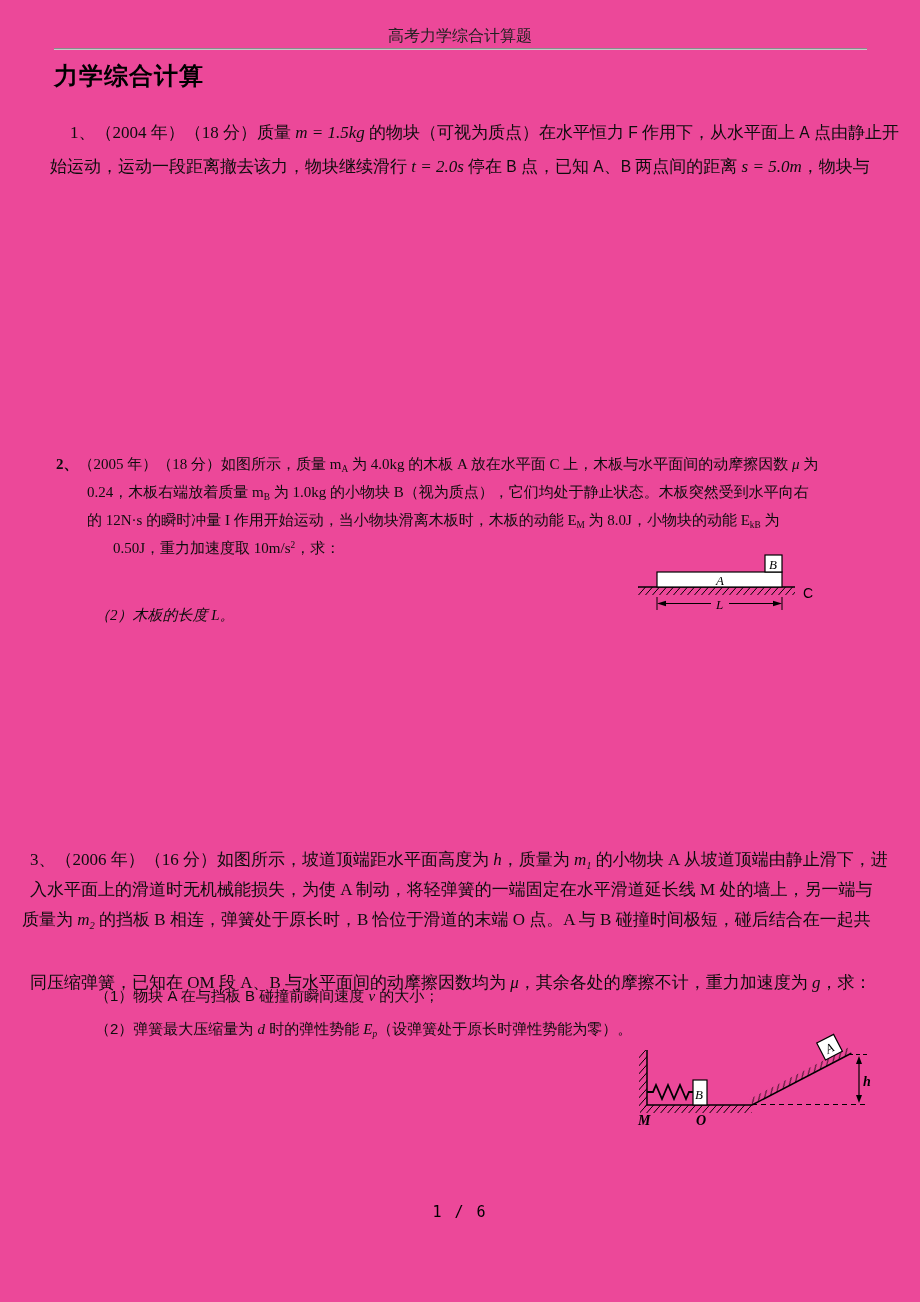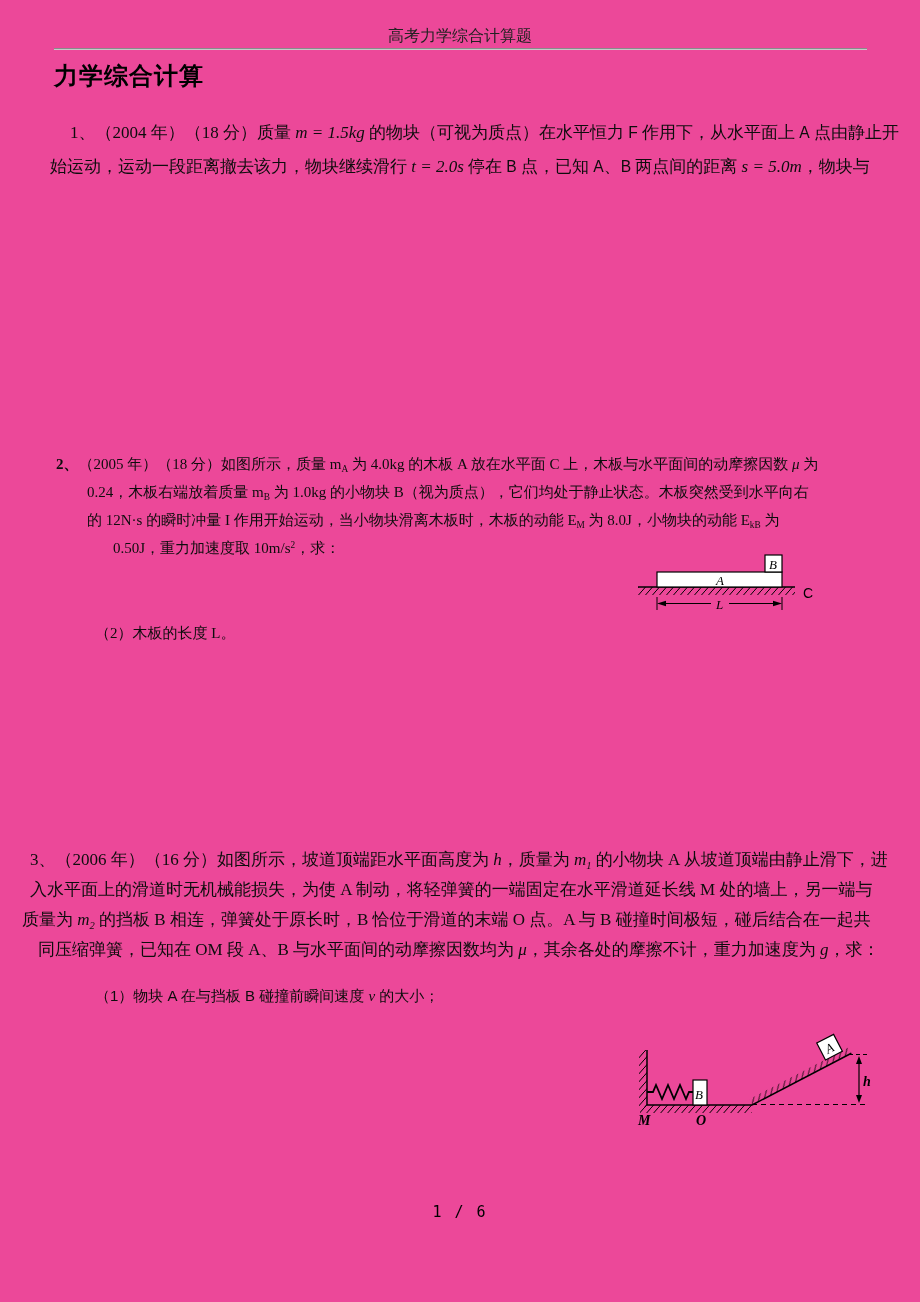--- a/index.html
+++ b/index.html
@@ -51,21 +51,21 @@
 
   <div class="doc-title">力学综合计算</div>
 
   <div class="p-line f-serif fs16" style="left:70px; top:121px;"><span class="seg-c">1、（2004 年）（18 分）质量 </span><span class="seg-i">m = 1.5kg</span><span class="seg-c"> 的物块（可视为质点）在水平恒力 </span><span class="seg-b">F</span><span class="seg-c"> 作用下，从水平面上 </span><span class="seg-b">A</span><span class="seg-c"> 点由静止开</span></div>
   <div class="p-line f-serif fs16" style="left:50px; top:155px;"><span class="seg-c">始运动，运动一段距离撤去该力，物块继续滑行 </span><span class="seg-i">t = 2.0s</span><span class="seg-c"> 停在 </span><span class="seg-b">B</span><span class="seg-c"> 点，已知 </span><span class="seg-b">A</span><span class="seg-c">、</span><span class="seg-b">B</span><span class="seg-c"> 两点间的距离 </span><span class="seg-i">s = 5.0m</span><span class="seg-c">，物块与</span></div>
 
   <div class="p-line f-serif fs15" style="left:56px; top:455px;"><span class="seg-n">2、</span><span class="seg-c">（2005 年）（18 分）如图所示，质量 m</span><span class="seg-sub">A</span><span class="seg-c"> 为 4.0kg 的木板 A 放在水平面 C 上，木板与水平面间的动摩擦因数 </span><span class="seg-i">μ</span><span class="seg-c"> 为</span></div>
   <div class="p-line f-serif fs15" style="left:87px; top:483px;text-align:center;"><span class="seg-c">0.24，木板右端放着质量 m</span><span class="seg-sub">B</span><span class="seg-c"> 为 1.0kg 的小物块 B（视为质点），它们均处于静止状态。木板突然受到水平向右</span></div>
   <div class="p-line f-serif fs15" style="left:87px; top:511px;text-align:right;"><span class="seg-c">的 12N·s 的瞬时冲量 I 作用开始运动，当小物块滑离木板时，木板的动能 E</span><span class="seg-sub">M</span><span class="seg-c"> 为 8.0J，小物块的动能 E</span><span class="seg-sub">kB</span><span class="seg-c"> 为</span></div>
   <div class="p-line f-serif fs15" style="left:87px; top:539px;margin-left:26px;"><span class="seg-c">0.50J，重力加速度取 10m/s</span><span class="seg-sup">2</span><span class="seg-c">，求：</span></div>
-  <div class="p-line f-serif fs15" style="left:95px; top:624px;"><span class="seg-c">（2）木板的长度 L。</span></div>
+  <div class="p-line f-serif fs15" style="left:95px; top:606px;font-style:italic;"><span class="seg-c">（2）木板的长度 L。</span></div>
 
   <div class="figure" style="left:635px; top:551px;">
     <svg width="195" height="70" viewBox="0 0 195 70">
       <defs>
         <pattern id="hatch" patternUnits="userSpaceOnUse" width="7" height="8">
           <path d="M0,8 L7,0" stroke="#000" stroke-width="1"></path>
         </pattern>
       </defs>
       <rect x="3" y="36" width="157" height="8" fill="url(#hatch)"></rect>
       <line x1="3" y1="36" x2="160" y2="36" stroke="#000" stroke-width="1.5"></line>
@@ -81,22 +81,23 @@
       <line x1="94" y1="52.5" x2="145" y2="52.5" stroke="#000" stroke-width="1"></line>
       <polygon points="22,52.5 31,49.8 31,55.2" fill="#000"></polygon>
       <polygon points="147,52.5 138,49.8 138,55.2" fill="#000"></polygon>
       <text x="81" y="58" class="svg-ital">L</text>
     </svg>
   </div>
 
   <div class="p-line f-serif fs16" style="left:30px; top:848px;"><span class="seg-c">3、（2006 年）（16 分）如图所示，坡道顶端距水平面高度为 </span><span class="seg-i">h</span><span class="seg-c">，质量为 </span><span class="seg-i">m</span><span class="seg-isub">1</span><span class="seg-c"> 的小物块 A 从坡道顶端由静止滑下，进</span></div>
   <div class="p-line f-serif fs16" style="left:30px; top:878px;"><span class="seg-c">入水平面上的滑道时无机械能损失，为使 A 制动，将轻弹簧的一端固定在水平滑道延长线 M 处的墙上，另一端与</span></div>
   <div class="p-line f-serif fs16" style="left:22px; top:908px;"><span class="seg-c">质量为 </span><span class="seg-i">m</span><span class="seg-isub">2</span><span class="seg-c"> 的挡板 B 相连，弹簧处于原长时，B 恰位于滑道的末端 O 点。A 与 B 碰撞时间极短，碰后结合在一起共</span></div>
-  <div class="p-line f-serif fs16" style="left:30px; top:938px;margin-left:8px;"><span class="seg-c">同压缩弹簧，已知在 OM 段 A、B 与水平面间的动摩擦因数均为 </span><span class="seg-i">μ</span><span class="seg-c">，其余各处的摩擦不计，重力加速度为 </span><span class="seg-i">g</span><span class="seg-c">，求：</span></div>
+  <div class="p-line f-serif fs16" style="left:30px; top:971px;"><span class="seg-c">同压缩弹簧，已知在 OM 段 A、B 与水平面间的动摩擦因数均为 </span><span class="seg-i">μ</span><span class="seg-c">，其余各处的摩擦不计，重力加速度为 </span><span class="seg-i">g</span><span class="seg-c">，求：</span></div>
   <div class="p-line f-sans fs15" style="left:95px; top:960px;"><span class="seg-c">（1）物块 A 在与挡板 B 碰撞前瞬间速度 </span><span class="seg-i">v</span><span class="seg-c"> 的大小；</span></div>
+  <div class="p-line f-sans fs15" style="left:95px; top:993px;"><span class="seg-c">（2）弹簧最大压缩量为 </span><span class="seg-i">d</span><span class="seg-c"> 时的弹性势能 </span><span class="seg-i">E</span><span class="seg-isub">p</span><span class="seg-c">（设弹簧处于原长时弹性势能为零）。</span></div>
 
   <div class="figure" style="left:630px; top:1028px;">
     <svg width="265" height="105" viewBox="0 0 265 105">
       <defs>
         <pattern id="hatch2" patternUnits="userSpaceOnUse" width="7" height="8">
           <path d="M0,8 L7,0" stroke="#000" stroke-width="1"></path>
         </pattern>
       </defs>
 
       <rect x="9" y="22" width="8" height="57" fill="url(#hatch2)"></rect>

